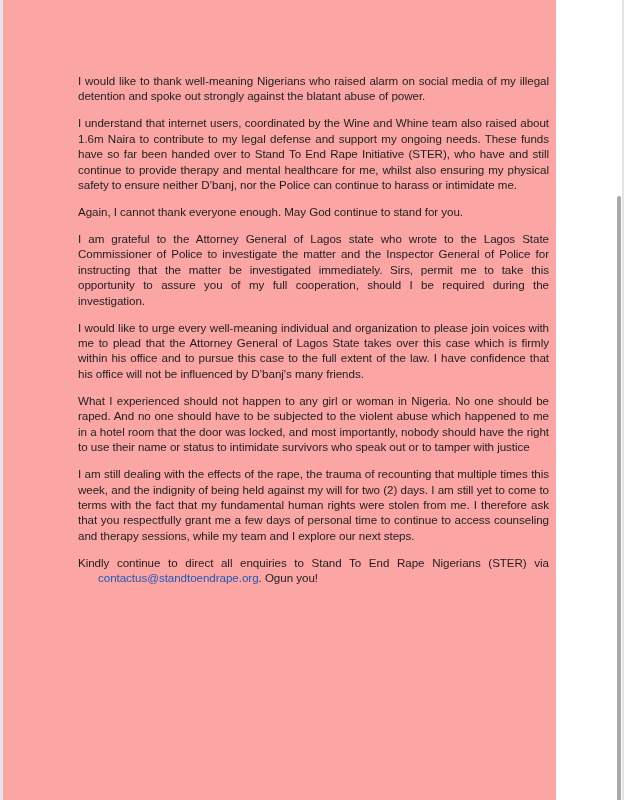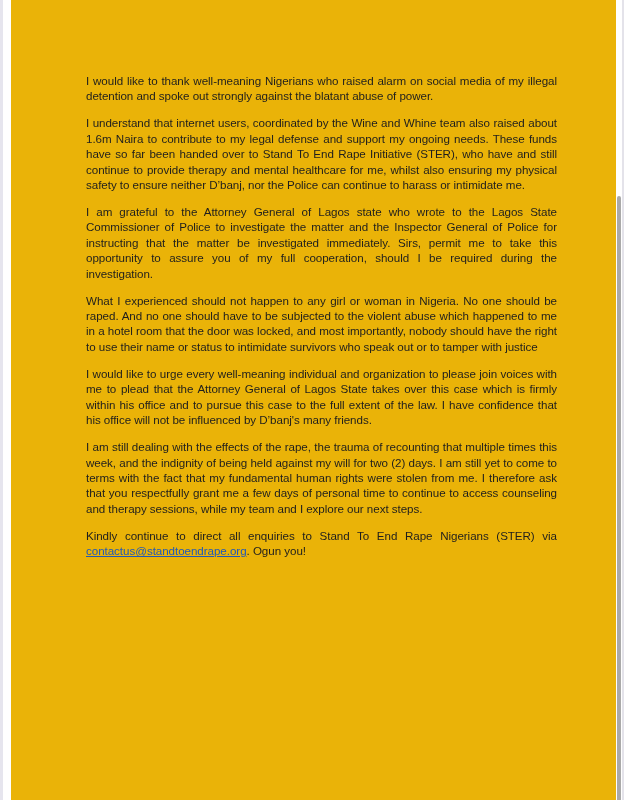--- a/index.html
+++ b/index.html
@@ -17,47 +17,47 @@
     .left-edge {
       position: absolute;
       left: 0;
       top: 0;
       width: 3px;
       height: 800px;
       background: #e6e5ee;
     }
     .page {
       position: absolute;
-      left: 11px;
+      left: 3px;
       top: 0;
-      width: 613px;
+      width: 553px;
       height: 800px;
-      background: #eab308;
+      background: #fca5a5;
     }
     .doc-body {
       position: absolute;
       left: 75px;
       top: 73px;
       width: 471px;
       color: #1e1e1e;
       font-size: 11.6px;
       line-height: 15.4px;
       letter-spacing: -0.05px;
     }
     .para {
       margin: 0 0 11.6px 0;
       text-align: justify;
     }
     .para.gap-before {
       margin-top: 0;
     }
     .link {
       color: #2159b8;
-      text-decoration: underline;
       cursor: pointer;
+      margin-left: 20px;
     }
     .scroll-track {
       position: absolute;
       right: 0;
       top: 0;
       width: 10px;
       height: 800px;
       background: #ffffff;
     }
     .scroll-border {
@@ -80,23 +80,24 @@
   </style>
 </head>
 <body>
 
 <div class="left-edge"></div>
 
 <div class="page">
   <div class="doc-body">
     <p class="para">I would like to thank well-meaning Nigerians who raised alarm on social media of my illegal detention and spoke out strongly against the blatant abuse of power.</p>
     <p class="para">I understand that internet users, coordinated by the Wine and Whine team also raised about 1.6m Naira to contribute to my legal defense and support my ongoing needs. These funds have so far been handed over to Stand To End Rape Initiative (STER), who have and still continue to provide therapy and mental healthcare for me, whilst also ensuring my physical safety to ensure neither D’banj, nor the  Police can continue to harass or intimidate me.</p>
+    <p class="para">Again, I cannot thank everyone enough. May God continue to stand for you.</p>
     <p class="para">I am grateful to the Attorney General of Lagos state who wrote to the Lagos State Commissioner of Police to investigate the matter and the Inspector General of Police for instructing that the matter be investigated immediately. Sirs, permit me to take this opportunity to assure you of my full cooperation, should I be required during the investigation.</p>
+    <p class="para">I would like to urge every well-meaning individual and organization to please join voices with me to plead that the Attorney General of Lagos State takes over this case which is firmly within his office and to pursue this case to the full extent of the law. I have confidence that his office will not be influenced by D’banj's many friends.</p>
     <p class="para">What I experienced should not happen to any girl or woman in Nigeria. No one should be raped. And no one should have to be subjected to the violent abuse which happened to me  in a hotel room that the door was locked, and most importantly, nobody should have the right to use their name or status to intimidate survivors who speak out or to tamper with justice</p>
-    <p class="para">I would like to urge every well-meaning individual and organization to please join voices with me to plead that the Attorney General of Lagos State takes over this case which is firmly within his office and to pursue this case to the full extent of the law. I have confidence that his office will not be influenced by D’banj's many friends.</p>
     <p class="para gap-before">I am still dealing with the effects of the rape, the trauma of recounting that multiple times this week, and the indignity of being held against my will for two (2) days. I am still yet to come to terms with the fact that my fundamental human rights were stolen from me.  I therefore ask that you respectfully grant me a few days of personal time to continue to access counseling and therapy sessions, while my team and I explore our next steps.</p>
     <p class="para"><span>Kindly continue to direct all enquiries to Stand To End Rape Nigerians (STER) via </span><a class="link">contactus@standtoendrape.org</a><span>. Ogun you!</span></p>
   </div>
 </div>
 
 <div class="scroll-track"></div>
 <div class="scroll-border"></div>
 <div class="scroll-thumb"></div>
 
 </body></html>

